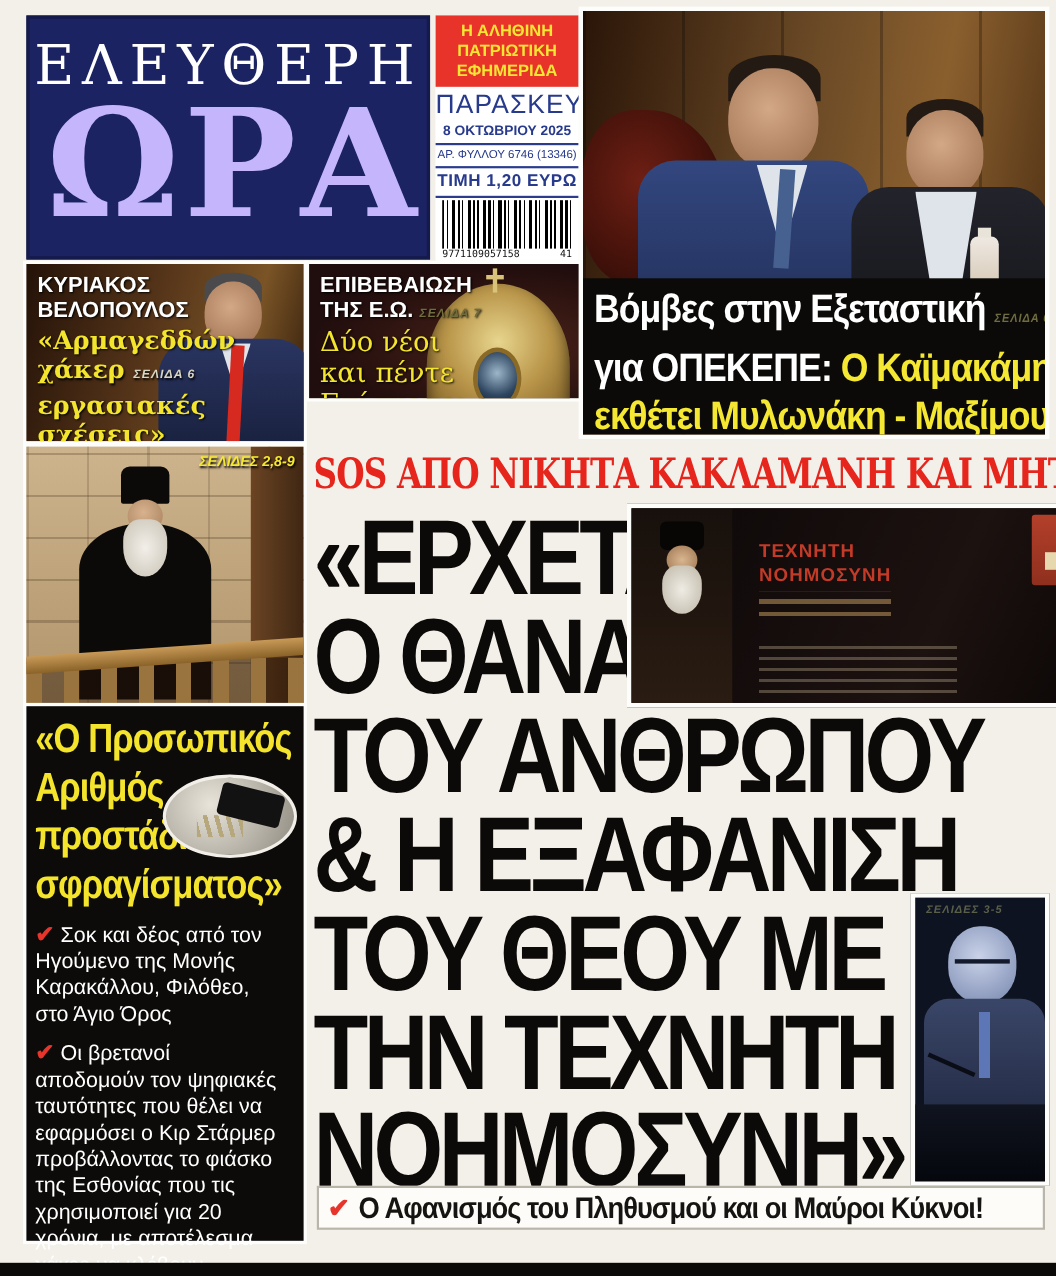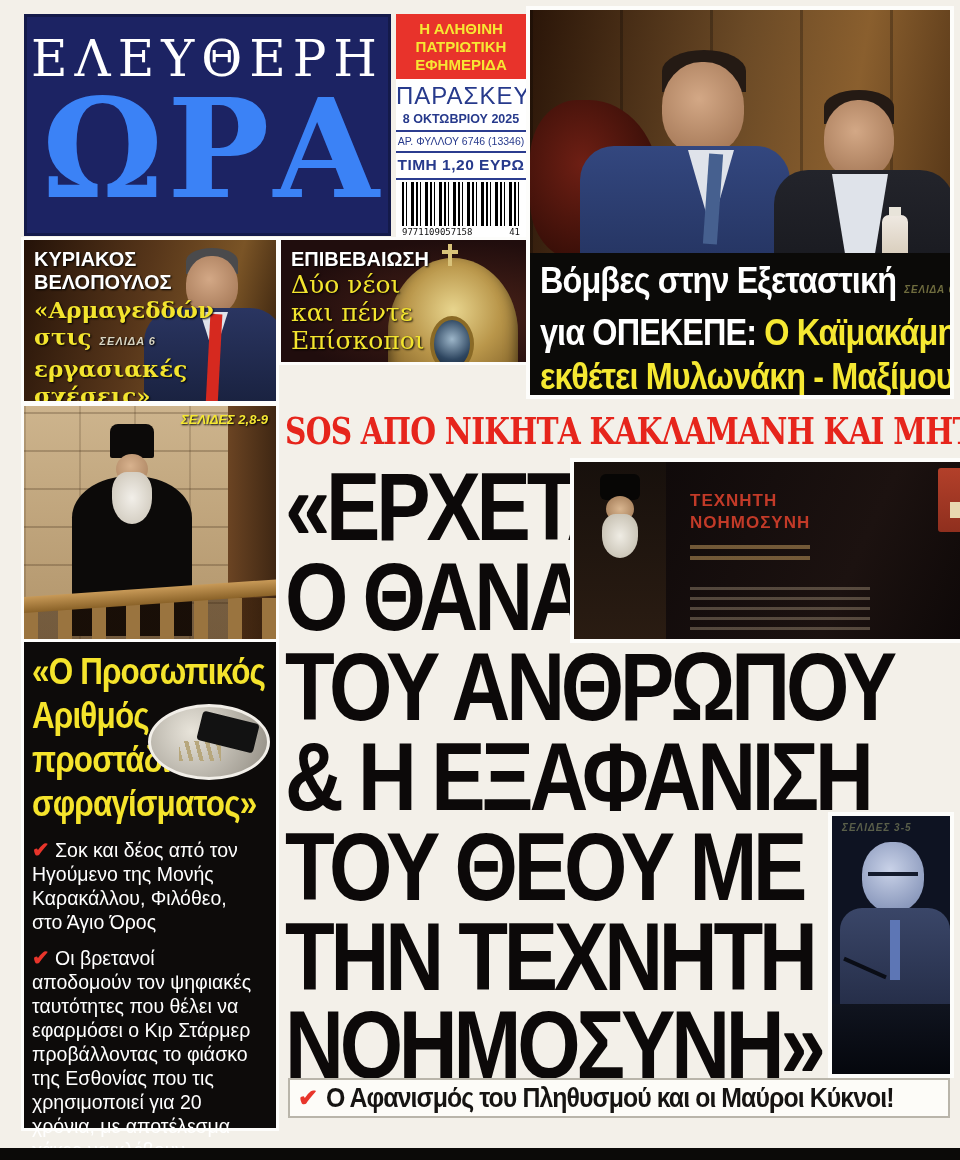--- a/index.html
+++ b/index.html
@@ -16,21 +16,21 @@
   .masthead {
     left:24px; top:14px; width:367px; height:222px;
     background:#1c2363; text-align:center;
     box-shadow: inset 0 0 0 3px #141a4a;
   }
   .masthead .l1 {
     font-family:"DejaVu Serif", serif; color:#ffffff;
     font-size:50px; letter-spacing:7px; margin-top:16px; font-weight:500;
   }
   .masthead .l2 {
-    font-family:"DejaVu Serif", serif; color:#3b82f6; font-weight:bold;
+    font-family:"DejaVu Serif", serif; color:#c4b5fd; font-weight:bold;
     font-size:136px; line-height:1.02; letter-spacing:4px; margin-top:-8px;padding-left:10px;
   }
 
   
   .infocol { left:396px; top:14px; width:130px; height:222px; background:#fff; }
   .tagline {
     background:#e8332b; color:#f7e733; font-weight:bold;
     font-size:15px; line-height:1.2; text-align:center; padding:6px 1px 5px;
   }
   .datebox { color:#273a8c; text-align:center; background:#fff; }
@@ -278,35 +278,39 @@
       <div class="shirt" style="left:48px; top:64px; width:28px; height:44px; clip-path:polygon(0 0,100% 0,50% 100%);"></div>
       <div class="tie" style="left:56px; top:66px; width:12px; height:92px; background:#d6291f; transform:rotate(3deg);"></div>
     </div>
     <div class="velo-kicker">
       <div>ΚΥΡΙΑΚΟΣ</div>
       <div>ΒΕΛΟΠΟΥΛΟΣ</div>
     </div>
     <div class="velo-quote">
       <div>«Αρμαγεδδών</div>
       <div>
-        <span>στις</span>
+        <span>χάκερ</span>
         <span class="pageref" style="color:#d8d5c2; font-family:'Liberation Sans',sans-serif;">ΣΕΛΙΔΑ 6</span>
       </div>
       <div>εργασιακές</div>
       <div>σχέσεις»</div>
     </div>
   </div>
 
   <div class="abs photo-church">
     <div class="mitre">
       <div class="cross"></div>
       <div class="medallion"></div>
     </div>
     <div class="church-kicker">
       <div>ΕΠΙΒΕΒΑΙΩΣΗ</div>
+      <div>
+        <span>ΤΗΣ Ε.Ω.</span>
+        <span class="pageref">ΣΕΛΙΔΑ 7</span>
+      </div>
     </div>
     <div class="church-quote">
       <div>Δύο νέοι</div>
       <div>και πέντε</div>
       <div>Επίσκοποι</div>
     </div>
   </div>
 
   <div class="abs sos">
     <span class="cx" style="transform:scaleX(.78);">SOS ΑΠΟ ΝΙΚΗΤΑ ΚΑΚΛΑΜΑΝΗ ΚΑΙ ΜΗΤΡΟΠΟΛΙΤΗ ΜΕΣΟΓΑΙΑΣ</span>

